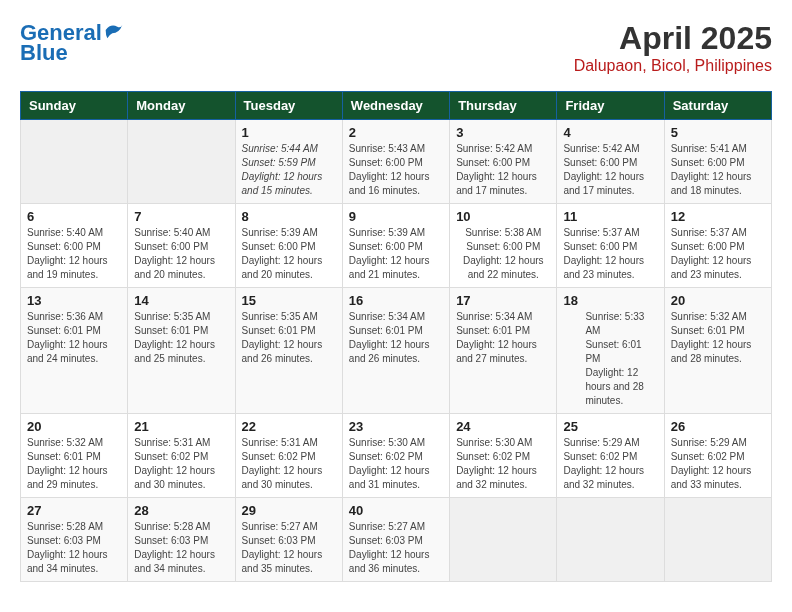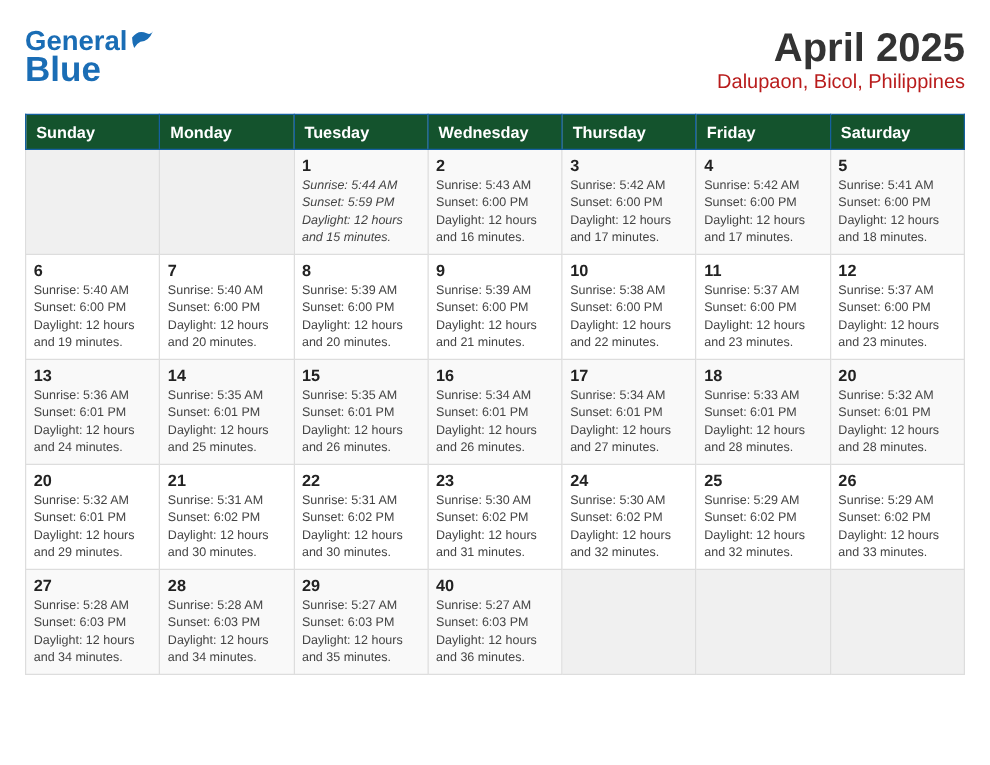--- a/index.html
+++ b/index.html
@@ -98,21 +98,21 @@
 <div class="header">
   <div class="logo">
     <div>
       <div style="display:flex;align-items:flex-start;">
         <div class="logo-text">
           <span>General</span><svg class="logo-icon" viewBox="0 0 24 24" xmlns="http://www.w3.org/2000/svg">
               <path d="M2 12 Q8 4 16 8 Q20 10 22 6 Q18 16 10 16 Q6 18 4 22 Q2 18 2 12Z" fill="#1a6db5"></path>
             </svg>
         </div>
       </div>
-      <div class="logo-text" style="color:#1a6db5;font-size:28px;font-weight:bold;margin-top:-4px;">Blue</div>
+      <div class="logo-text" style="color:#1a6db5;font-size:22px;font-weight:bold;margin-top:-4px;">Blue</div>
     </div>
   </div>
   <div class="title-block">
     <div class="main-title">April 2025</div>
     <div class="subtitle">Dalupaon, Bicol, Philippines</div>
   </div>
 </div>
 
 <table class="calendar">
   <thead>
@@ -181,21 +181,21 @@
 Daylight: 12 hours and 20 minutes.</div>
         </td>
         <td>
           <span class="day-num">9</span>
           <div class="day-info" style="white-space: pre-line;">Sunrise: 5:39 AM
 Sunset: 6:00 PM
 Daylight: 12 hours and 21 minutes.</div>
         </td>
         <td>
           <span class="day-num">10</span>
-          <div class="day-info" style="white-space: pre-line;">Sunrise: 5:38 AM
+          <div class="day-info" style="white-space: pre-line; text-align: center;">Sunrise: 5:38 AM
 Sunset: 6:00 PM
 Daylight: 12 hours and 22 minutes.</div>
         </td>
         <td>
           <span class="day-num">11</span>
           <div class="day-info" style="white-space: pre-line;">Sunrise: 5:37 AM
 Sunset: 6:00 PM
 Daylight: 12 hours and 23 minutes.</div>
         </td>
         <td>
@@ -231,21 +231,21 @@
 Daylight: 12 hours and 26 minutes.</div>
         </td>
         <td>
           <span class="day-num">17</span>
           <div class="day-info" style="white-space: pre-line;">Sunrise: 5:34 AM
 Sunset: 6:01 PM
 Daylight: 12 hours and 27 minutes.</div>
         </td>
         <td>
           <span class="day-num">18</span>
-          <div class="day-info" style="white-space: pre-line;">Sunrise: 5:33 AM
+          <div class="day-info" style="white-space: pre-line; margin-left: 22px;">Sunrise: 5:33 AM
 Sunset: 6:01 PM
 Daylight: 12 hours and 28 minutes.</div>
         </td>
         <td>
           <span class="day-num">20</span>
           <div class="day-info" style="white-space: pre-line;">Sunrise: 5:32 AM
 Sunset: 6:01 PM
 Daylight: 12 hours and 28 minutes.</div>
         </td>
       </tr>

